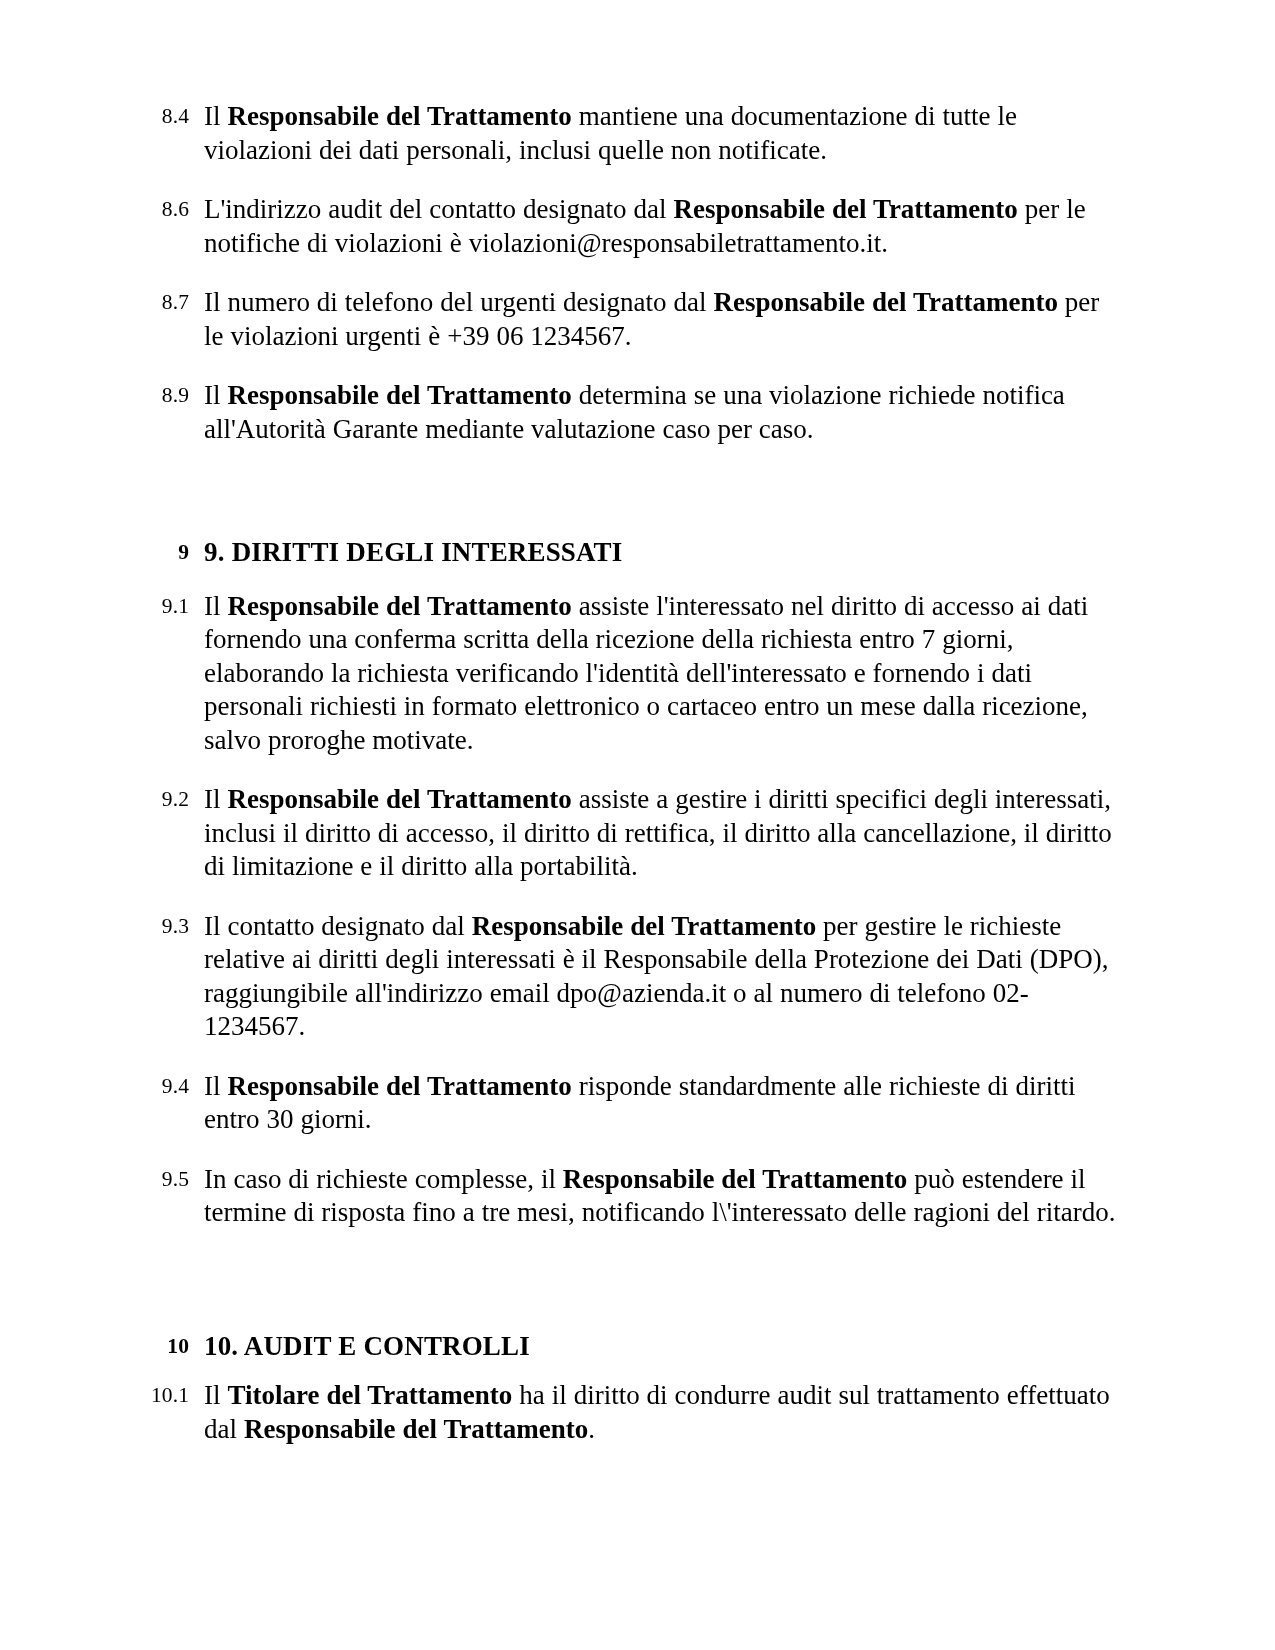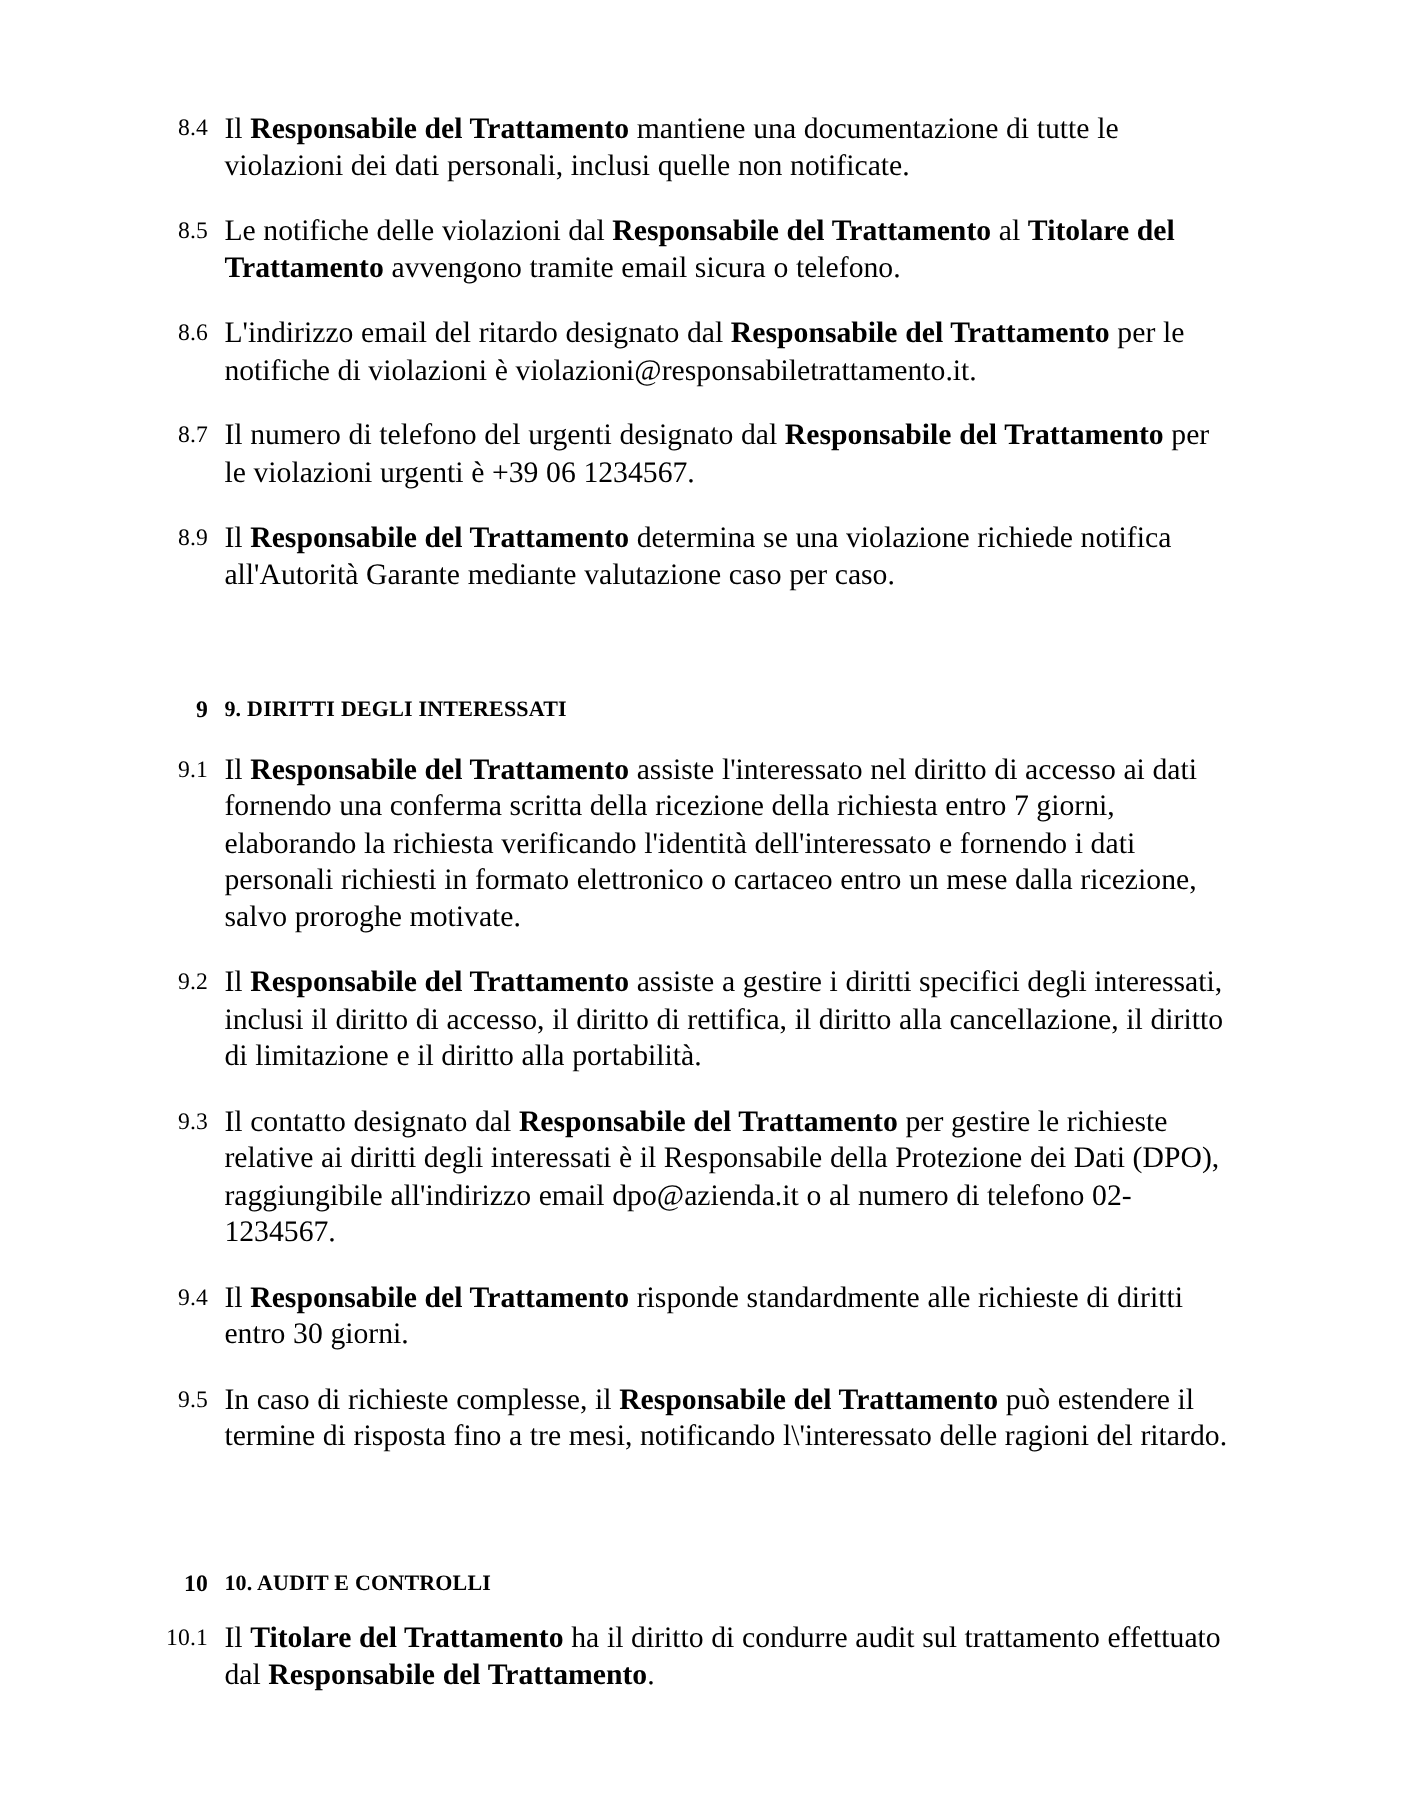--- a/index.html
+++ b/index.html
@@ -64,21 +64,21 @@
     align-items: flex-start;
     margin: 0;
   }
   .section-heading .clause-num {
     font-weight: 700;
     font-size: 21.5px;
     line-height: 33.5px;
   }
   .section-heading .clause-text {
     font-weight: 700;
-    font-size: 20px;
+    font-size: 27px;
     line-height: 33.5px;
     letter-spacing: 0.15px;
   }
 
   
   .gap-before-section-9 { height: 64px; }
   .gap-after-section-9 { height: 20px; }
   .gap-before-section-10 { height: 74px; }
   .gap-after-section-10 { height: 16px; }
 </style>
@@ -87,26 +87,22 @@
 
 <div class="page">
   <div class="doc-body">
 
     <div id="group-8">
         <div class="clause">
           <div class="clause-num">8.4</div>
           <div class="clause-text"><span>Il </span><b>Responsabile del Trattamento</b><span> mantiene una documentazione di tutte le violazioni dei dati personali, inclusi quelle non notificate.</span></div>
         </div>
         <div class="clause">
-          <div class="clause-num">8.5</div>
-          <div class="clause-text"><span>Le notifiche delle violazioni dal </span><b>Responsabile del Trattamento</b><span> al </span><b>Titolare del Trattamento</b><span> avvengono tramite email sicura o telefono.</span></div>
-        </div>
-        <div class="clause">
           <div class="clause-num">8.6</div>
-          <div class="clause-text"><span>L'indirizzo email del ritardo designato dal </span><b>Responsabile del Trattamento</b><span> per le notifiche di violazioni è violazioni@responsabiletrattamento.it.</span></div>
+          <div class="clause-text"><span>L'indirizzo audit del contatto designato dal </span><b>Responsabile del Trattamento</b><span> per le notifiche di violazioni è violazioni@responsabiletrattamento.it.</span></div>
         </div>
         <div class="clause">
           <div class="clause-num">8.7</div>
           <div class="clause-text"><span>Il numero di telefono del urgenti designato dal </span><b>Responsabile del Trattamento</b><span> per le violazioni urgenti è +39 06 1234567.</span></div>
         </div>
         <div class="clause">
           <div class="clause-num">8.9</div>
           <div class="clause-text"><span>Il </span><b>Responsabile del Trattamento</b><span> determina se una violazione richiede notifica all'Autorità Garante mediante valutazione caso per caso.</span></div>
         </div>
       </div>

